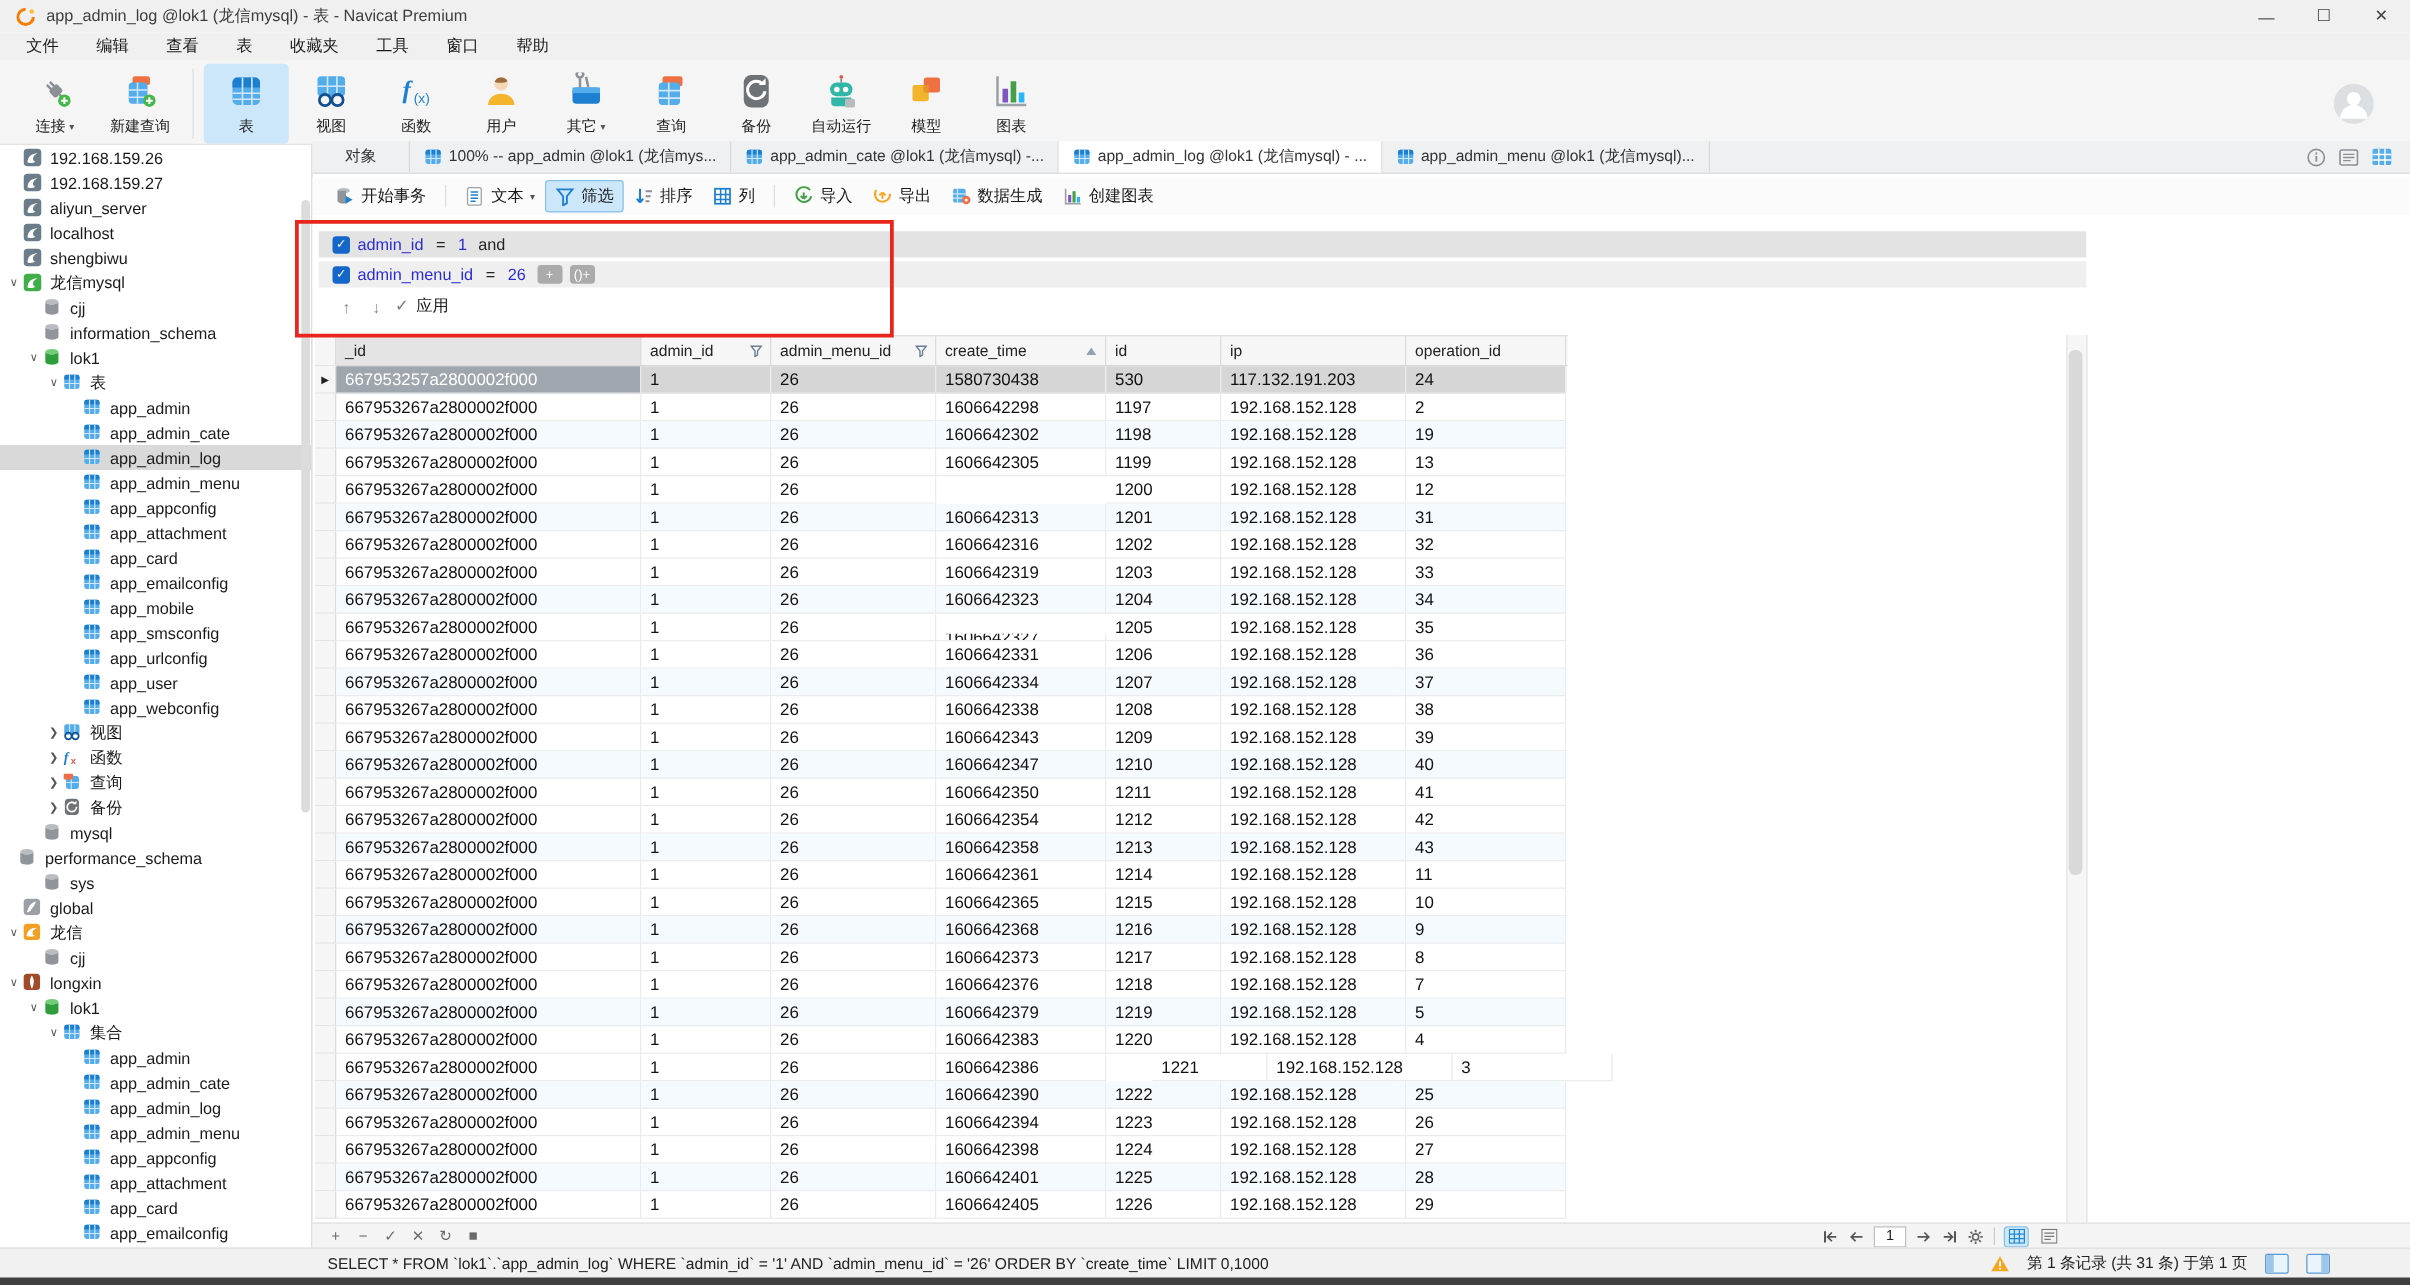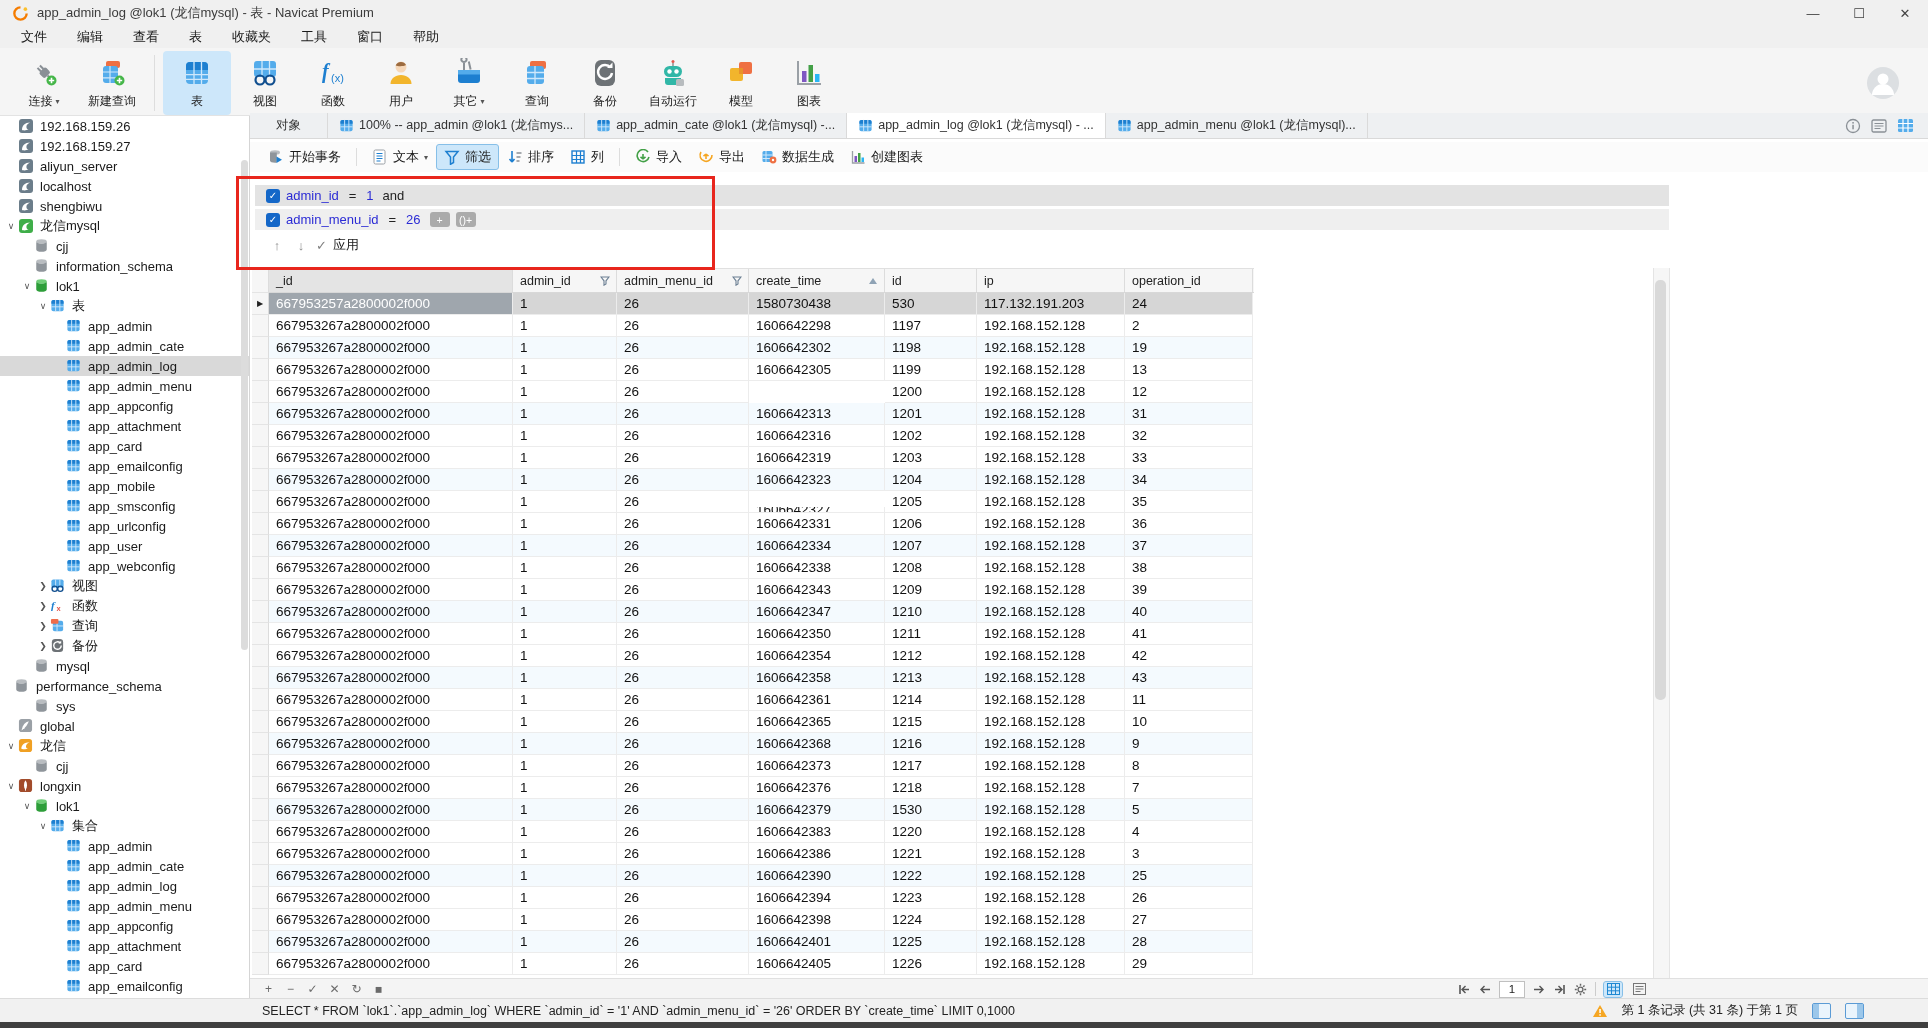--- a/index.html
+++ b/index.html
@@ -1150,41 +1150,41 @@
       <div class="g-cell" style="width: 92px; flex: 0 0 92px;">1218</div>
       <div class="g-cell" style="width: 148px; flex: 0 0 148px;">192.168.152.128</div>
       <div class="g-cell" style="width: 128px; flex: 0 0 128px;">7</div>
     </div>
     <div class="g-row tint">
       <div class="g-rowsel"></div>
       <div class="g-cell" style="width: 244px; flex: 0 0 244px;">667953267a2800002f000</div>
       <div class="g-cell" style="width: 104px; flex: 0 0 104px;">1</div>
       <div class="g-cell" style="width: 132px; flex: 0 0 132px;">26</div>
       <div class="g-cell" style="width: 136px; flex: 0 0 136px;">1606642379</div>
-      <div class="g-cell" style="width: 92px; flex: 0 0 92px;">1530</div>
+      <div class="g-cell" style="width: 92px; flex: 0 0 92px;">1219</div>
       <div class="g-cell" style="width: 148px; flex: 0 0 148px;">192.168.152.128</div>
       <div class="g-cell" style="width: 128px; flex: 0 0 128px;">5</div>
     </div>
     <div class="g-row">
       <div class="g-rowsel"></div>
       <div class="g-cell" style="width: 244px; flex: 0 0 244px;">667953267a2800002f000</div>
       <div class="g-cell" style="width: 104px; flex: 0 0 104px;">1</div>
       <div class="g-cell" style="width: 132px; flex: 0 0 132px;">26</div>
       <div class="g-cell" style="width: 136px; flex: 0 0 136px;">1606642383</div>
       <div class="g-cell" style="width: 92px; flex: 0 0 92px;">1220</div>
       <div class="g-cell" style="width: 148px; flex: 0 0 148px;">192.168.152.128</div>
       <div class="g-cell" style="width: 128px; flex: 0 0 128px;">4</div>
     </div>
     <div class="g-row">
       <div class="g-rowsel"></div>
       <div class="g-cell" style="width: 244px; flex: 0 0 244px;">667953267a2800002f000</div>
       <div class="g-cell" style="width: 104px; flex: 0 0 104px;">1</div>
       <div class="g-cell" style="width: 132px; flex: 0 0 132px;">26</div>
       <div class="g-cell" style="width: 136px; flex: 0 0 136px;">1606642386</div>
-      <div class="g-cell" style="width: 92px; flex: 0 0 92px;">1221</div>
+      <div class="g-cell" style="width: 92px; flex: 0 0 92px; margin-left: 37px;">1221</div>
       <div class="g-cell" style="width: 148px; flex: 0 0 148px;">192.168.152.128</div>
       <div class="g-cell" style="width: 128px; flex: 0 0 128px;">3</div>
     </div>
     <div class="g-row tint">
       <div class="g-rowsel"></div>
       <div class="g-cell" style="width: 244px; flex: 0 0 244px;">667953267a2800002f000</div>
       <div class="g-cell" style="width: 104px; flex: 0 0 104px;">1</div>
       <div class="g-cell" style="width: 132px; flex: 0 0 132px;">26</div>
       <div class="g-cell" style="width: 136px; flex: 0 0 136px;">1606642390</div>
       <div class="g-cell" style="width: 92px; flex: 0 0 92px;">1222</div>

